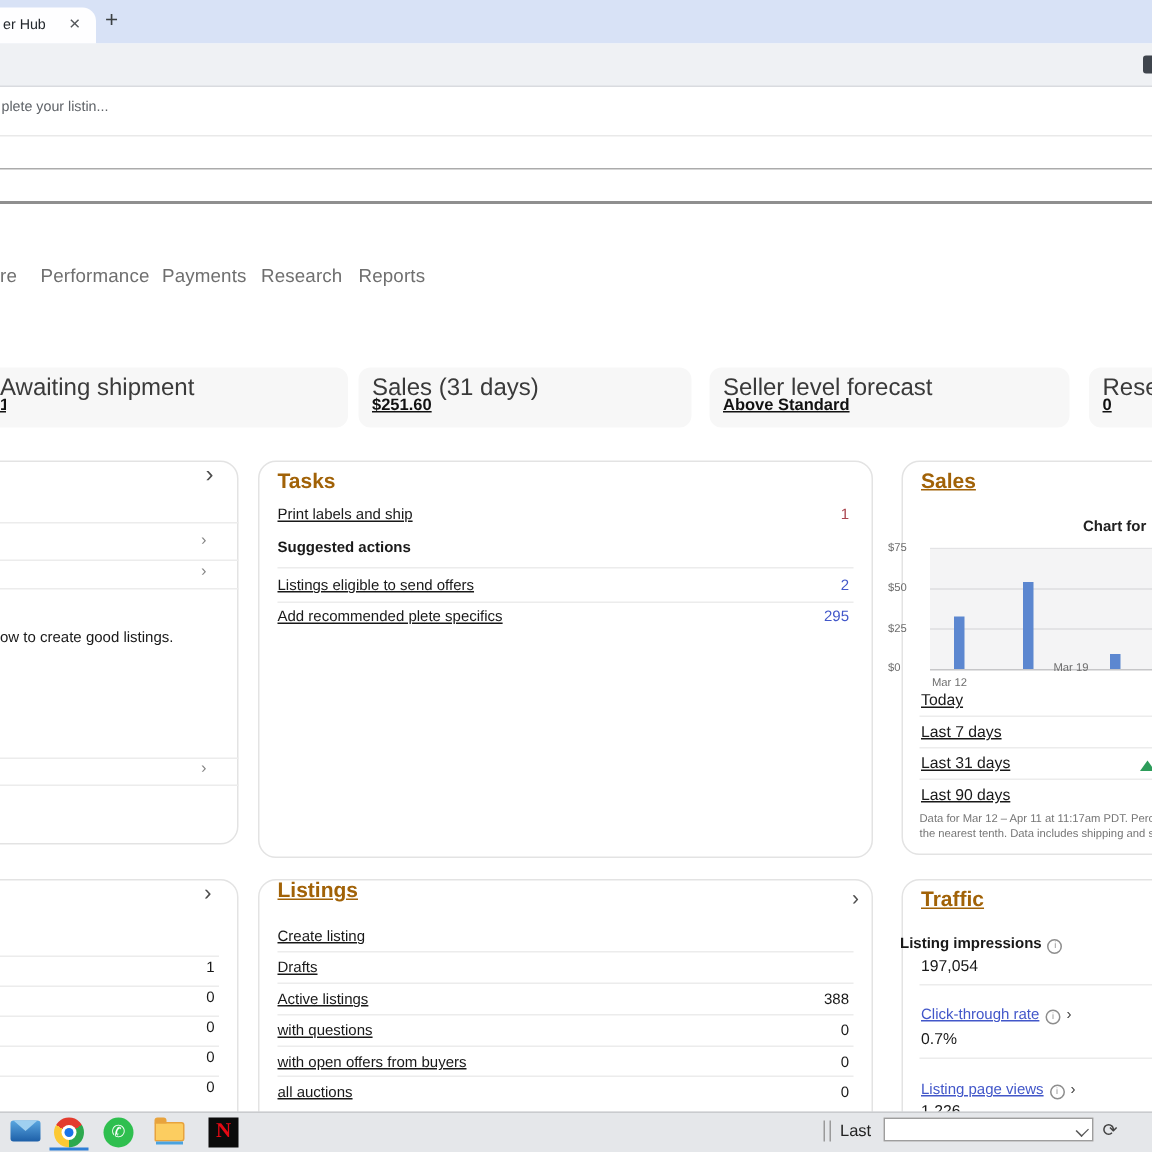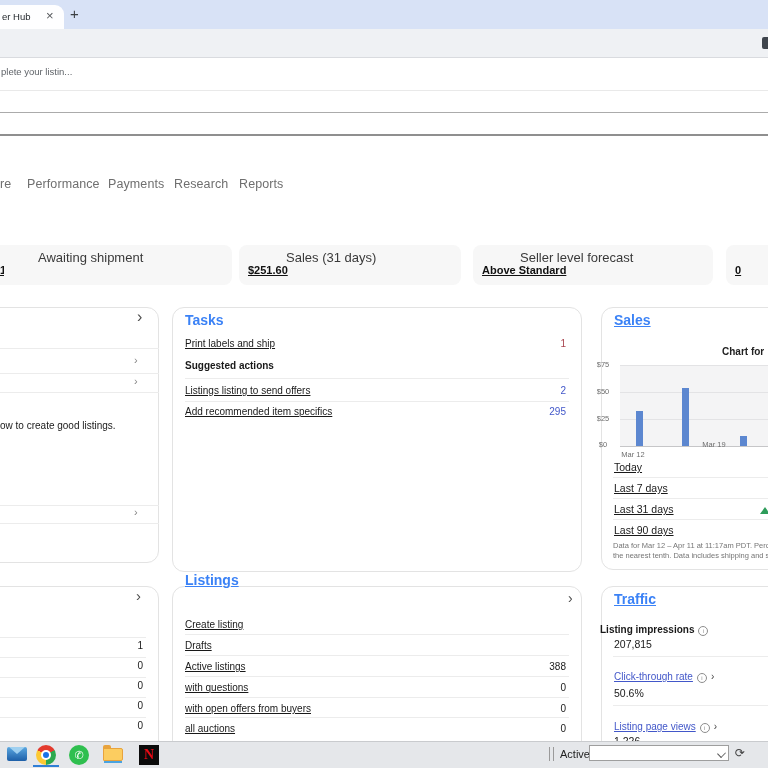--- a/index.html
+++ b/index.html
@@ -22,35 +22,35 @@
   .ext-icon{left:762px;top:37px;width:6px;height:12px;background:#3f454d;border-radius:2px 0 0 2px;}
   
   .suggestion{left:1px;top:66px;font-size:9.5px;color:#5f6368;}
   .hr1{left:0;top:90px;width:768px;height:1px;background:#e9e9e9;}
   .hr2{left:0;top:112px;width:768px;height:1px;background:#ababab;}
   .hr3{left:0;top:134px;width:768px;height:2px;background:#8f8f8f;}
   
   .nav-item{top:177px;font-size:12.5px;color:#6f6f6f;letter-spacing:.1px;}
   
   .card{top:245px;height:40px;background:#f7f7f7;border-radius:8px;}
-  .card-label{font-size:13px;color:#3a3a3a;margin-left:38px;}
+  .card-label{font-size:16px;color:#3a3a3a;}
   .card-value{font-size:11px;color:#111;font-weight:600;text-decoration:underline;}
   
   .panel{background:#fff;border:1px solid #e3e3e3;border-radius:12px;box-sizing:border-box;}
-  .ptitle{font-size:14px;font-weight:700;color:#3b82f6;}
+  .ptitle{font-size:14px;font-weight:700;color:#a16207;}
   .ptitle.u{text-decoration:underline;}
   .hr{height:1px;background:#ececec;}
   .link{font-size:10px;color:#191919;text-decoration:underline;}
   .rowval{font-size:10px;color:#191919;text-align:right;width:40px;}
   .chev{color:#4d4d4d;line-height:1;}
   .chev::after{content:"›";}
   .chev.sm{color:#858585;font-size:11px;}
   .bold-sub{font-size:10px;font-weight:700;color:#191919;}
   
-  .ytick{font-size:7.5px;color:#6e6e6e;width:22px;text-align:center;}
+  .ytick{font-size:7.5px;color:#6e6e6e;width:22px;text-align:left;}
   .xtick{font-size:7.5px;color:#6e6e6e;width:34px;text-align:center;}
   .plot{left:620px;top:365px;width:190px;height:81px;
     background:repeating-linear-gradient(to bottom,#e3e3e5 0,#e3e3e5 1px,#f4f4f5 1px,#f4f4f5 27px);
     border-bottom:1px solid #c6c6c8;}
   .bar{position:absolute;bottom:0;width:7px;}
   .chart-caption{font-size:10px;font-weight:700;color:#222;}
   .tri-up{width:0;height:0;border-left:5px solid transparent;border-right:5px solid transparent;border-bottom:7px solid #2d9c5a;}
   .footnote{font-size:7.5px;color:#757575;line-height:10px;}
   
   .blue-link{font-size:10px;color:#4257c9;text-decoration:underline;}
@@ -148,24 +148,24 @@
 <div class="abs hr" style="left:-40px;top:505px;width:199px;"></div>
 <span class="abs chev sm" style="left:134px;top:507px;"></span>
 <div class="abs hr" style="left:-40px;top:523px;width:199px;"></div>
 
 <div class="abs panel" style="left:172px;top:307px;width:410px;height:265px;"></div>
 <span class="abs ptitle" style="left:185px;top:312px;">Tasks</span>
 <span class="abs link nowrap" style="left:185px;top:338px;">Print labels and ship</span>
 <span class="abs count count-red" style="left:526px;top:338px;">1</span>
 <span class="abs bold-sub nowrap" style="left:185px;top:360px;">Suggested actions</span>
 <div class="abs hr" style="left:185px;top:378px;width:384px;"></div>
-<span class="abs link nowrap" style="left:185px;top:385px;">Listings listing to send offers</span>
+<span class="abs link nowrap" style="left:185px;top:385px;">Listings eligible to send offers</span>
 <span class="abs count count-blue" style="left:526px;top:385px;">2</span>
 <div class="abs hr" style="left:185px;top:401px;width:384px;"></div>
-<span class="abs link nowrap" style="left:185px;top:406px;">Add recommended item specifics</span>
+<span class="abs link nowrap" style="left:185px;top:406px;">Add recommended plete specifics</span>
 <span class="abs count count-blue" style="left:526px;top:406px;">295</span>
 
 <div class="abs panel" style="left:601px;top:307px;width:219px;height:263px;"></div>
 <span class="abs ptitle u" style="left:614px;top:312px;">Sales</span>
 <span class="abs chart-caption nowrap" style="left:722px;top:346px;">Chart for</span>
 <span class="abs ytick" style="left:592px;top:360px;">$75</span>
 <span class="abs ytick" style="left:592px;top:387px;">$50</span>
 <span class="abs ytick" style="left:592px;top:414px;">$25</span>
 <span class="abs ytick" style="left:592px;top:440px;">$0</span>
 <div class="abs plot">
@@ -193,53 +193,53 @@
 <div class="abs hr" style="left:-40px;top:657px;width:186px;"></div>
 <span class="abs rowval" style="left:103px;top:660px;">0</span>
 <div class="abs hr" style="left:-40px;top:677px;width:186px;"></div>
 <span class="abs rowval" style="left:103px;top:680px;">0</span>
 <div class="abs hr" style="left:-40px;top:697px;width:186px;"></div>
 <span class="abs rowval" style="left:103px;top:700px;">0</span>
 <div class="abs hr" style="left:-40px;top:717px;width:186px;"></div>
 <span class="abs rowval" style="left:103px;top:720px;">0</span>
 
 <div class="abs panel" style="left:172px;top:586px;width:410px;height:210px;"></div>
-<span class="abs ptitle u" style="left:185px;top:572px;">Listings</span>
+<span class="abs ptitle u" style="left:185px;top:585px;">Listings</span>
 <span class="abs chev" style="left:568px;top:591px;font-size:14px;"></span>
 <span class="abs link nowrap" style="left:185px;top:619px;">Create listing</span>
 <div class="abs hr" style="left:185px;top:634px;width:384px;"></div>
 <span class="abs link nowrap" style="left:185px;top:640px;">Drafts</span>
 <div class="abs hr" style="left:185px;top:655px;width:384px;"></div>
 <span class="abs link nowrap" style="left:185px;top:661px;">Active listings</span>
 <span class="abs rowval" style="left:526px;top:661px;">388</span>
 <div class="abs hr" style="left:185px;top:676px;width:384px;"></div>
 <span class="abs link nowrap" style="left:185px;top:682px;">with questions</span>
 <span class="abs rowval" style="left:526px;top:682px;">0</span>
 <div class="abs hr" style="left:185px;top:697px;width:384px;"></div>
 <span class="abs link nowrap" style="left:185px;top:703px;">with open offers from buyers</span>
 <span class="abs rowval" style="left:526px;top:703px;">0</span>
 <div class="abs hr" style="left:185px;top:717px;width:384px;"></div>
 <span class="abs link nowrap" style="left:185px;top:723px;">all auctions</span>
 <span class="abs rowval" style="left:526px;top:723px;">0</span>
 
 <div class="abs panel" style="left:601px;top:586px;width:219px;height:210px;"></div>
 <span class="abs ptitle u" style="left:614px;top:591px;">Traffic</span>
 <span class="abs nowrap" style="left:600px;top:619px;"><span class="metric-label">Listing impressions</span><i class="info"></i></span>
-<span class="abs metric-value nowrap" style="left:614px;top:638px;">207,815</span>
+<span class="abs metric-value nowrap" style="left:614px;top:638px;">197,054</span>
 <div class="abs hr" style="left:613px;top:656px;width:200px;"></div>
 <span class="abs nowrap" style="left:614px;top:666px;"><span class="blue-link">Click-through rate</span><i class="info"></i><span class="mini-chev"></span></span>
-<span class="abs metric-value nowrap" style="left:614px;top:687px;">50.6%</span>
+<span class="abs metric-value nowrap" style="left:614px;top:687px;">0.7%</span>
 <div class="abs hr" style="left:613px;top:705px;width:200px;"></div>
 <span class="abs nowrap" style="left:614px;top:716px;"><span class="blue-link">Listing page views</span><i class="info"></i><span class="mini-chev"></span></span>
 <span class="abs metric-value nowrap" style="left:614px;top:735px;">1,226</span>
 
 <div class="abs taskbar"></div>
 <div class="abs mail-icon"></div>
 <div class="abs chrome-icon"></div>
 <div class="abs tb-underline"></div>
 <div class="abs wa-icon"></div>
 <div class="abs folder-icon"></div>
 <div class="abs nflx-icon">N</div>
 <div class="abs tb-sep"></div>
-<span class="abs addr-label">Active</span>
+<span class="abs addr-label">Last</span>
 <input class="abs addr-input" value="" style="">
 <div class="abs addr-caret"></div>
 <span class="abs refresh"></span>
 
 </body></html>

